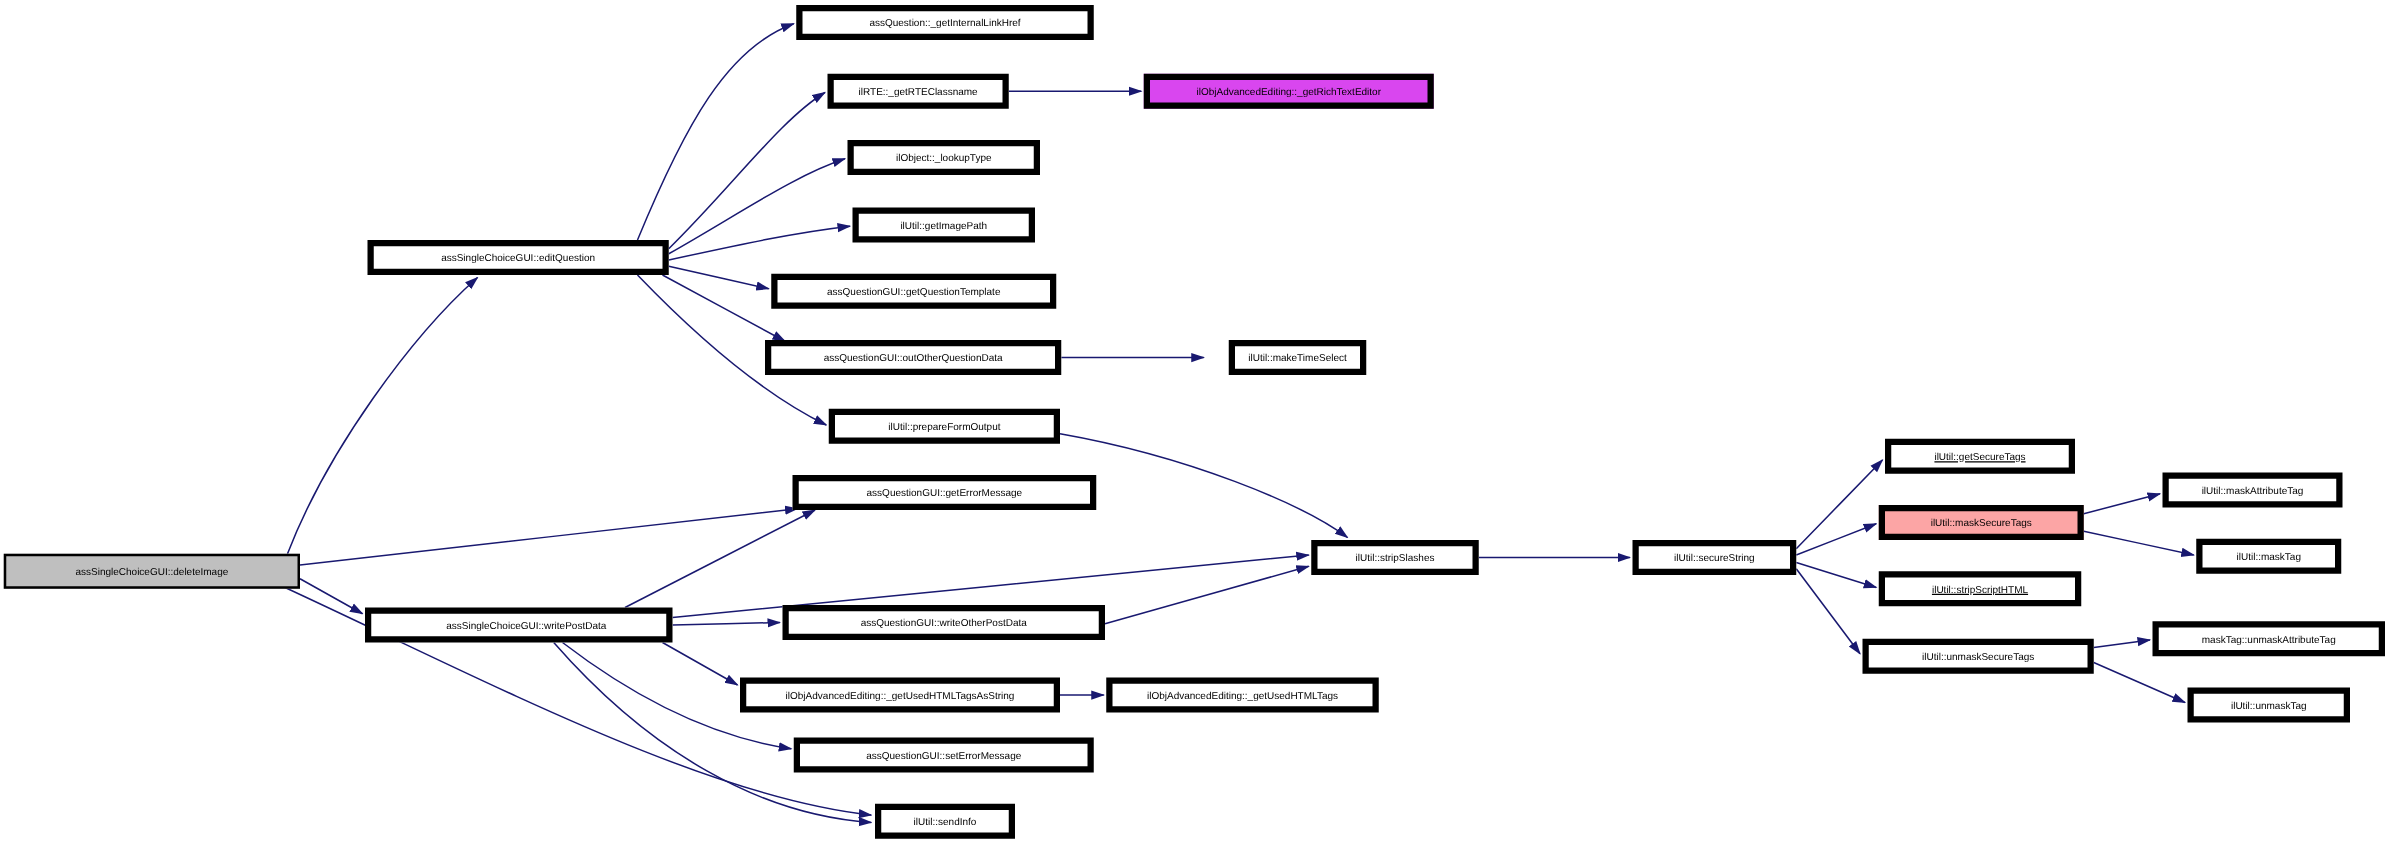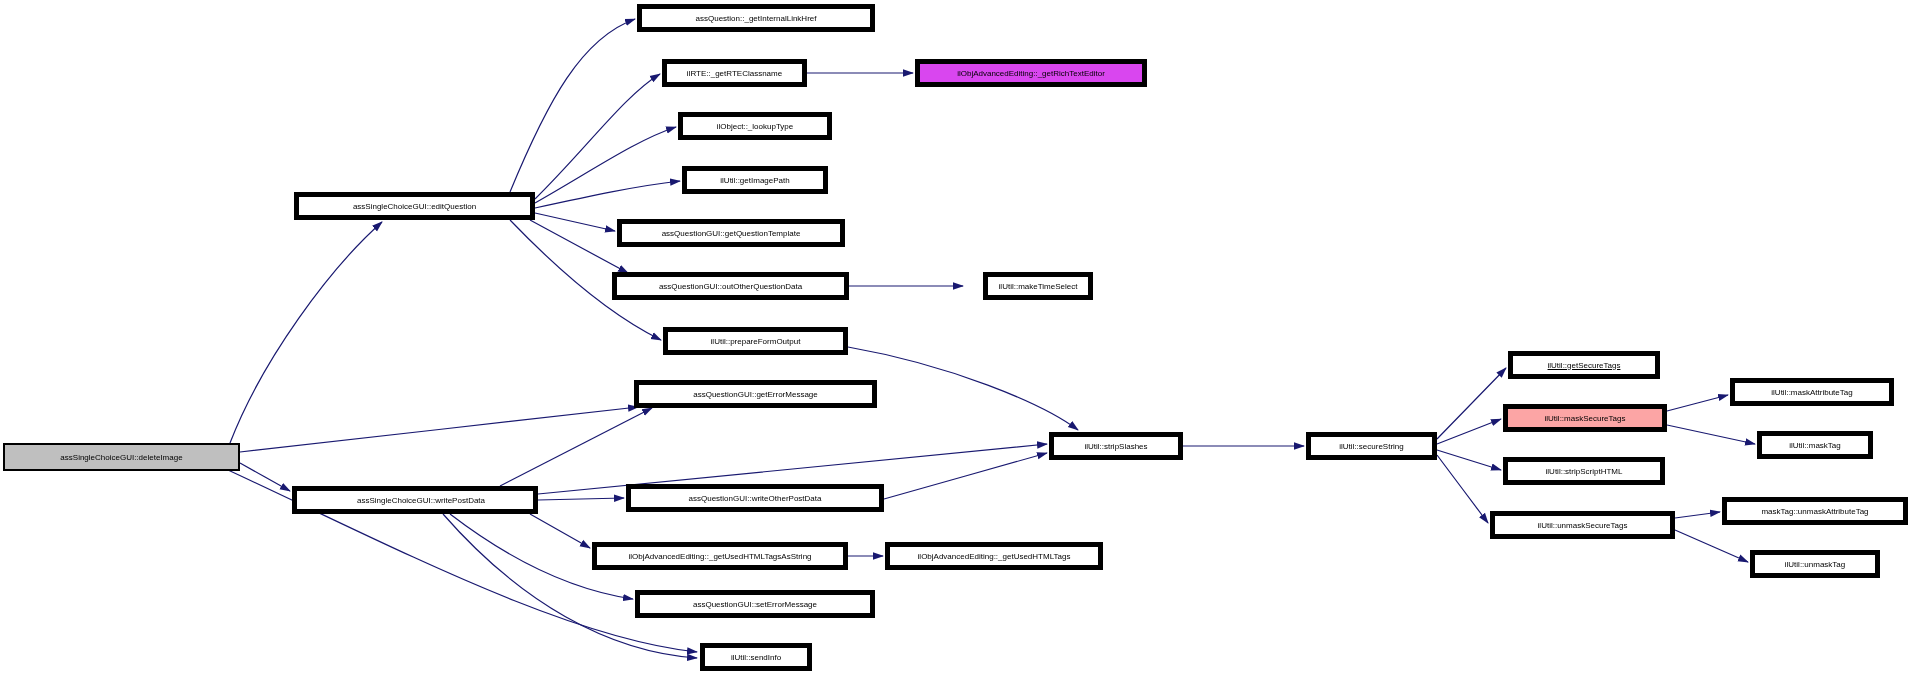--- a/index.html
+++ b/index.html
@@ -104,20 +104,20 @@
       <div class="graph-node" style="left: 292px; top: 486px; width: 246px; height: 28px; background: rgb(255, 255, 255); border-color: rgb(0, 0, 0); font-size: 8px; padding-left: 12px;">assSingleChoiceGUI::writePostData</div>
       <div class="graph-node" style="left: 626px; top: 484px; width: 258px; height: 28px; background: rgb(255, 255, 255); border-color: rgb(0, 0, 0); font-size: 8px;">assQuestionGUI::writeOtherPostData</div>
       <div class="graph-node" style="left: 592px; top: 542px; width: 256px; height: 28px; background: rgb(255, 255, 255); border-color: rgb(0, 0, 0); font-size: 8px;">ilObjAdvancedEditing::_getUsedHTMLTagsAsString</div>
       <div class="graph-node" style="left: 885px; top: 542px; width: 218px; height: 28px; background: rgb(255, 255, 255); border-color: rgb(0, 0, 0); font-size: 8px;">ilObjAdvancedEditing::_getUsedHTMLTags</div>
       <div class="graph-node" style="left: 635px; top: 590px; width: 240px; height: 28px; background: rgb(255, 255, 255); border-color: rgb(0, 0, 0); font-size: 8px;">assQuestionGUI::setErrorMessage</div>
       <div class="graph-node" style="left: 700px; top: 643px; width: 112px; height: 28px; background: rgb(255, 255, 255); border-color: rgb(0, 0, 0); font-size: 8px;">ilUtil::sendInfo</div>
       <div class="graph-node" style="left: 1049px; top: 432px; width: 134px; height: 28px; background: rgb(255, 255, 255); border-color: rgb(0, 0, 0); font-size: 8px;">ilUtil::stripSlashes</div>
       <div class="graph-node" style="left: 1306px; top: 432px; width: 131px; height: 28px; background: rgb(255, 255, 255); border-color: rgb(0, 0, 0); font-size: 8px; text-align: right;">ilUtil::secureString</div>
       <div class="graph-node" style="left: 1508px; top: 351px; width: 152px; height: 28px; background: rgb(255, 255, 255); border-color: rgb(0, 0, 0); font-size: 8px; text-decoration: underline;">ilUtil::getSecureTags</div>
       <div class="graph-node" style="left: 1503px; top: 404px; width: 164px; height: 28px; background: #fca5a5; border-color: rgb(0, 0, 0); font-size: 8px;">ilUtil::maskSecureTags</div>
-      <div class="graph-node" style="left: 1730px; top: 378px; width: 164px; height: 28px; background: rgb(255, 255, 255); border-color: rgb(0, 0, 0); font-size: 8px;">ilUtil::maskAttributeTag</div>
+      <div class="graph-node" style="left: 1730px; top: 378px; width: 144px; height: 28px; background: rgb(255, 255, 255); border-color: rgb(0, 0, 0); font-size: 8px;">ilUtil::maskAttributeTag</div>
       <div class="graph-node" style="left: 1757px; top: 431px; width: 116px; height: 28px; background: rgb(255, 255, 255); border-color: rgb(0, 0, 0); font-size: 8px;">ilUtil::maskTag</div>
-      <div class="graph-node" style="left: 1503px; top: 457px; width: 162px; height: 28px; background: rgb(255, 255, 255); border-color: rgb(0, 0, 0); font-size: 8px;">ilUtil::stripScriptHTML</div>
+      <div class="graph-node" style="left: 1503px; top: 457px; width: 162px; height: 28px; background: rgb(255, 255, 255); border-color: rgb(0, 0, 0); font-size: 8px; text-decoration: underline;">ilUtil::stripScriptHTML</div>
       <div class="graph-node" style="left: 1490px; top: 511px; width: 185px; height: 28px; background: rgb(255, 255, 255); border-color: rgb(0, 0, 0); font-size: 8px;">ilUtil::unmaskSecureTags</div>
       <div class="graph-node" style="left: 1722px; top: 497px; width: 186px; height: 28px; background: rgb(255, 255, 255); border-color: rgb(0, 0, 0); font-size: 8px;">maskTag::unmaskAttributeTag</div>
       <div class="graph-node" style="left: 1750px; top: 550px; width: 130px; height: 28px; background: rgb(255, 255, 255); border-color: rgb(0, 0, 0); font-size: 8px;">ilUtil::unmaskTag</div>
     </div>
 </div>
 
 </body></html>

